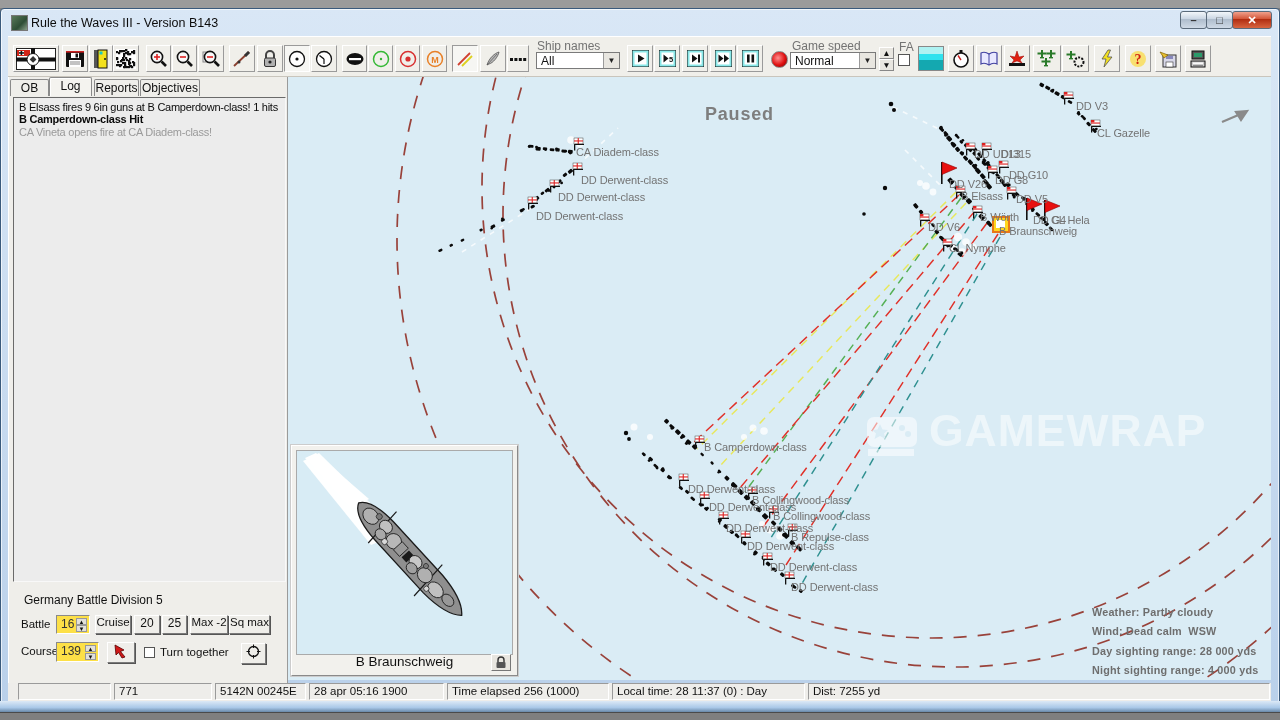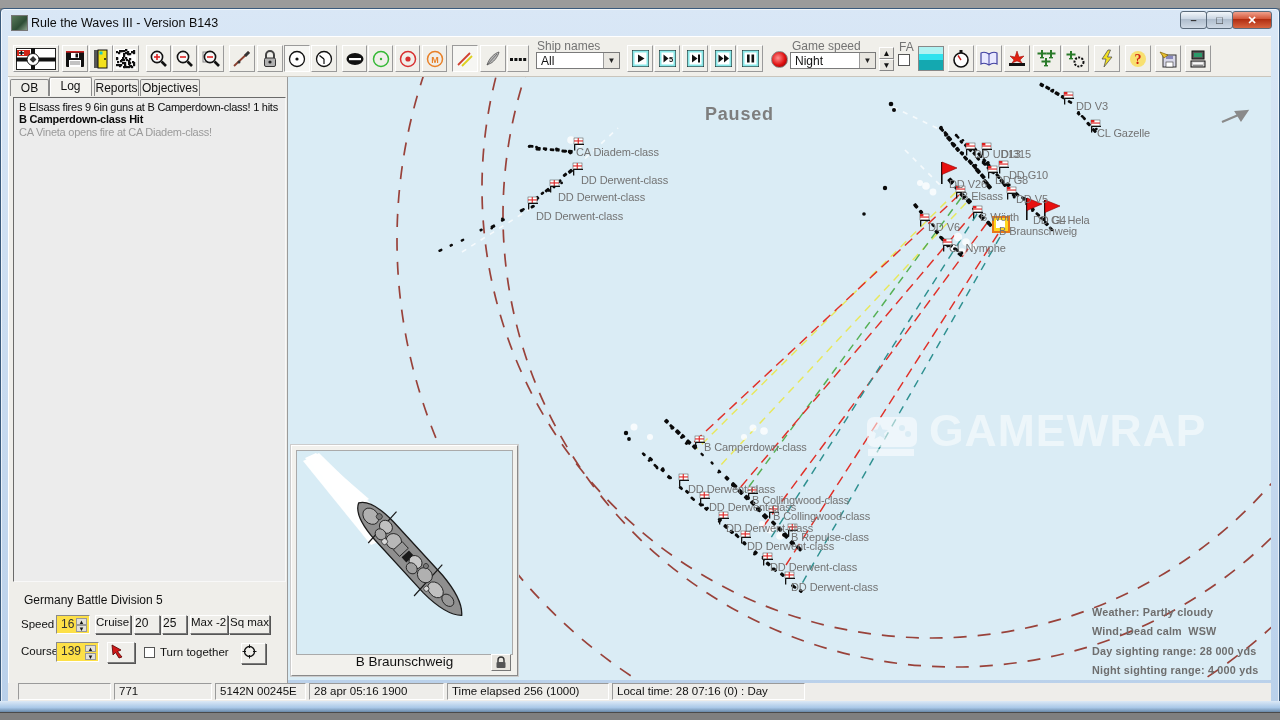--- a/index.html
+++ b/index.html
@@ -37,21 +37,21 @@
 #logbox { position:absolute; left:5px; top:20px; width:273px; height:485px; background:#ececec;
   border:1px solid; border-color:#6a6a6a #f8f8f8 #f8f8f8 #6a6a6a; font-size:11px; letter-spacing:-0.25px; padding:3px 0 0 5px; color:#0a0a0a; white-space:nowrap; overflow:hidden; line-height:12.4px; }
 #logbox .b { font-weight:bold; }
 #logbox .g { color:#9a9a9a; }
 #divpanel { position:absolute; left:0px; top:507px; width:280px; height:92px; font-size:12px; color:#111; }
 .spinbox { position:absolute; background:#fde047; border:1px solid; border-color:#8a8a8a #fff #fff #8a8a8a; }
 .spinbox .num { position:absolute; left:4px; top:1px; font-size:12px; color:#333; }
 .sarr { position:absolute; right:2px; width:11px; height:7px; font-size:6px; line-height:7px; text-align:center;
   color:#111; background:#e2e0da; border:1px solid #999; }
 .pbtn { position:absolute; height:19px; white-space:nowrap; overflow:hidden; background:#efeeea; border:1px solid; border-color:#fff #7a7a7a #7a7a7a #fff;
-  box-shadow:1px 1px 0 #555; font-size:12px; color:#111; }
+  box-shadow:1px 1px 0 #555; font-size:12px; color:#111; text-align:center; }
 #statusbar { position:absolute; left:8px; top:683px; width:1263px; height:18px; background:#eeedea; }
 .seg { position:absolute; top:0px; height:17px; border:1px solid; border-color:#9a9a9a #fff #fff #9a9a9a;
   font-size:11.5px; color:#111; padding:1px 0 0 4px; background:#eeedea; white-space:nowrap; overflow:hidden; }
 #map { position:absolute; left:288px; top:77px; width:983px; height:603px; background:#daecf5; overflow:hidden; }
 .ml { font-family:"Liberation Sans"; font-size:11px; fill:#737373; letter-spacing:-0.1px; }
 #paused { position:absolute; left:705px; top:104px; font-size:18px; font-weight:bold; color:#7e7e7e; letter-spacing:0.8px; }
 #gamewrap { position:absolute; left:929px; top:406px; font-size:44.5px; font-weight:900; color:rgba(255,255,255,0.52);
   letter-spacing:1px; }
 #gwlogo { position:absolute; left:866px; top:416px; width:52px; height:42px; }
 #weather { position:absolute; left:1092px; top:603px; font-size:10.8px; font-weight:bold; color:#6e6e6e; line-height:19.3px; letter-spacing:0.2px; white-space:nowrap; }
@@ -307,21 +307,21 @@
       <svg width="17" height="17" viewBox="0 0 17 17">
         <rect x="0.5" y="0.5" width="16" height="16" fill="#fff" stroke="#111"></rect>
         <rect x="1.5" y="1.5" width="14" height="14" fill="none" stroke="#8ae8e8" stroke-width="2"></rect>
         <rect x="5" y="4.5" width="2.6" height="8" fill="#111"></rect>
         <rect x="9.5" y="4.5" width="2.6" height="8" fill="#111"></rect>
       </svg>
     </div>
 <div style="position:absolute;left:763px;top:15px;width:17px;height:17px;border-radius:50%;background:radial-gradient(circle at 6px 6px,#ff9090,#e01010 55%,#700000);border:1px solid #888"></div>
 <div class="tlab" style="left:784px;top:3px">Game speed</div>
 <div class="dd" style="left:782px;top:16px;width:86px">
-      <span>Night</span>
+      <span>Normal</span>
       <div class="ddb">▼</div>
     </div>
 <div class="spin" style="left:871px;top:11px;height:12px">▲</div>
 <div class="spin" style="left:871px;top:23px;height:12px">▼</div>
 <div class="tlab" style="left:891px;top:4px">FA</div>
 <div style="position:absolute;left:890px;top:18px;width:12px;height:12px;background:#fff;border:1px solid #555"></div>
 <div style="position:absolute;left:910px;top:10px;width:26px;height:25px;border:1px solid #888;background:linear-gradient(#aef2f2 0 30%,#2ee2ee 30% 55%,#14a8b0 55% 100%)"></div>
 <div class="tb" style="left:940px;top:9px;width:26px;height:27px">
       <svg width="20" height="20" viewBox="0 0 20 20">
         <circle cx="10" cy="11" r="7" fill="#fff" stroke="#111" stroke-width="1.6"></circle>
@@ -404,21 +404,21 @@
   <div class="tab tabactive" style="left:41px;width:43px">Log</div>
   <div class="tab" style="left:86px;width:45px">Reports</div>
   <div class="tab" style="left:132px;width:60px">Objectives</div>
   <div id="logbox">
     <div>B Elsass fires 9 6in guns at B Camperdown-class! 1 hits</div>
     <div class="b">B Camperdown-class Hit</div>
     <div class="g">CA Vineta opens fire at CA Diadem-class!</div>
   </div>
   <div id="divpanel">
     <div style="position:absolute;left:16px;top:9px">Germany Battle Division 5</div>
-    <div style="position:absolute;left:13px;top:34px;font-size:11.5px">Speed</div>
+    <div style="position:absolute;left:13px;top:34px;font-size:11.5px">Battle</div>
     <div class="spinbox" style="left:48px;top:31px;width:34px;height:19px">
         <span class="num">16</span>
       <div class="sarr" style="top:2px">▲</div>
         <div class="sarr" style="top:9px">▼</div>
       </div>
     <div class="pbtn" style="left:87px;top:31px;width:36px;font-size:11.5px">Cruise</div>
     <div class="pbtn" style="left:126px;top:31px;width:26px">20</div>
     <div class="pbtn" style="left:154px;top:31px;width:25px">25</div>
     <div class="pbtn" style="left:182px;top:31px;width:38px;font-size:11.5px">Max -2</div>
     <div class="pbtn" style="left:221px;top:31px;width:41px;font-size:11.5px">Sq max</div>
@@ -927,15 +927,16 @@
         <path d="M3 6 V4 a3 3 0 0 1 6 0 V6" fill="none" stroke="#333" stroke-width="1.4"></path>
         <rect x="1.5" y="6" width="9" height="6" rx="1" fill="#555"></rect>
       </svg></div>
 </div>
 <div id="statusbar">
 <div class="seg" style="left:10px;width:93px"></div>
 <div class="seg" style="left:106px;width:98px">771</div>
 <div class="seg" style="left:207px;width:91px">5142N 00245E</div>
 <div class="seg" style="left:301px;width:135px">28 apr 05:16 1900</div>
 <div class="seg" style="left:439px;width:162px">Time elapsed 256 (1000)</div>
-<div class="seg" style="left:604px;width:193px">Local time: 28 07:16 (0) : Day</div>
+<div class="seg" style="left:604px;width:193px">Local time: 28 11:37 (0) : Day</div>
+<div class="seg" style="left:800px;width:462px">Dist: 7255 yd</div>
 </div>
 <div id="botborder"></div>
 
 </body></html>

